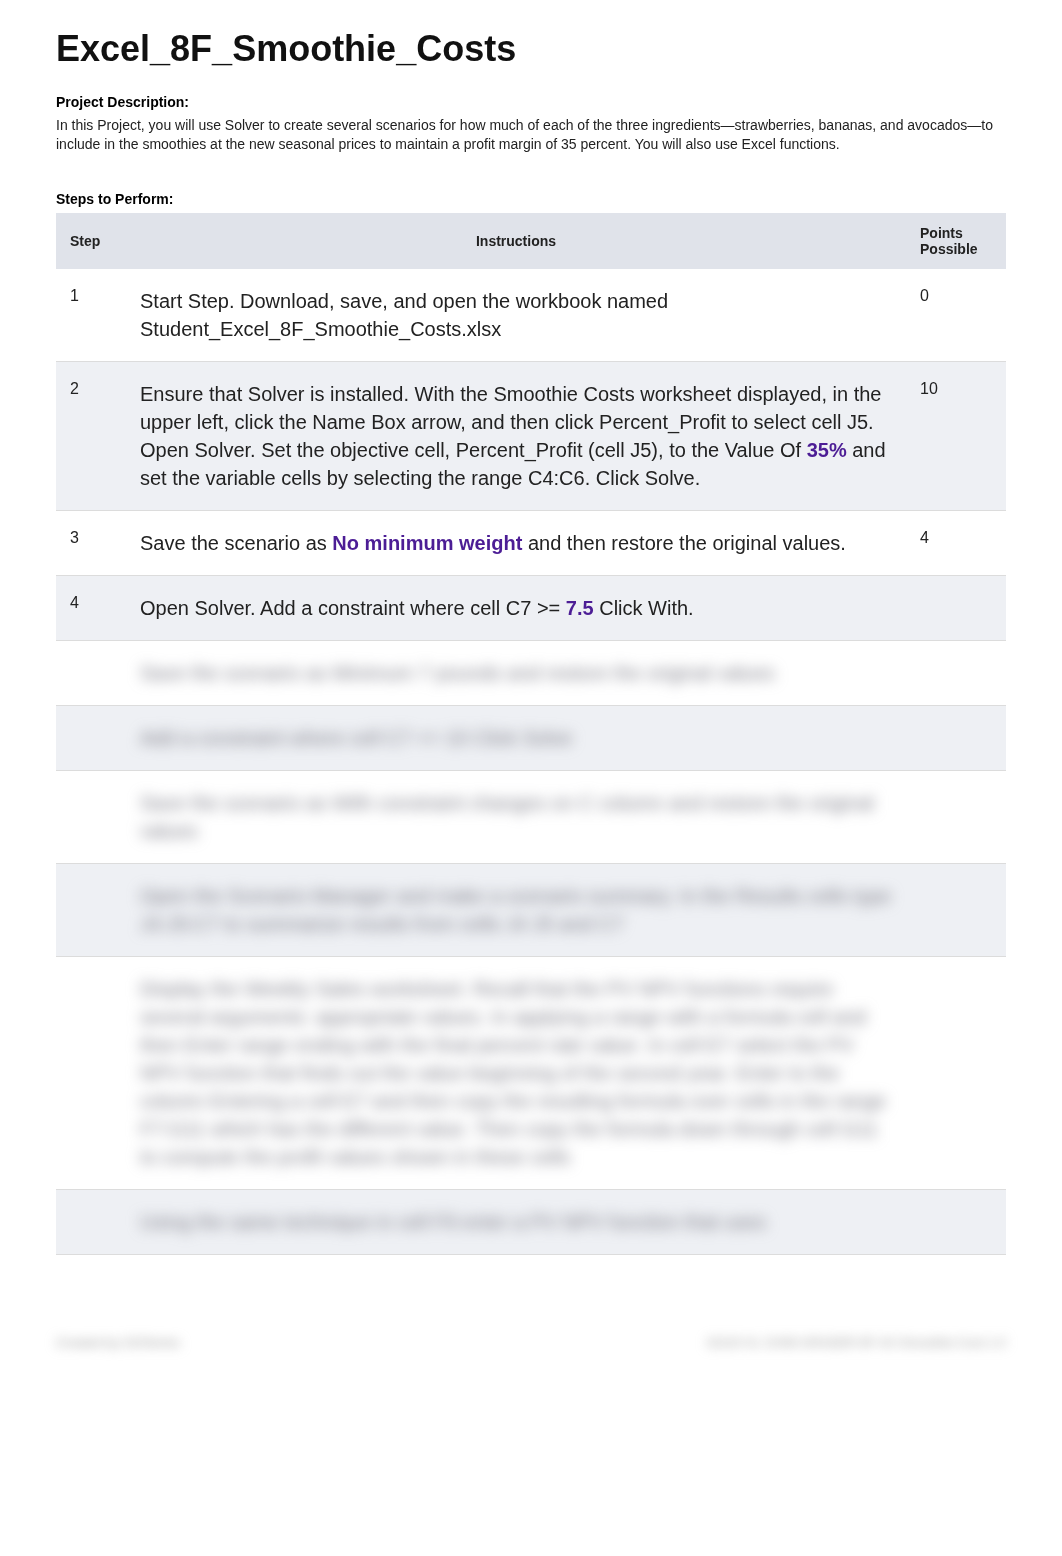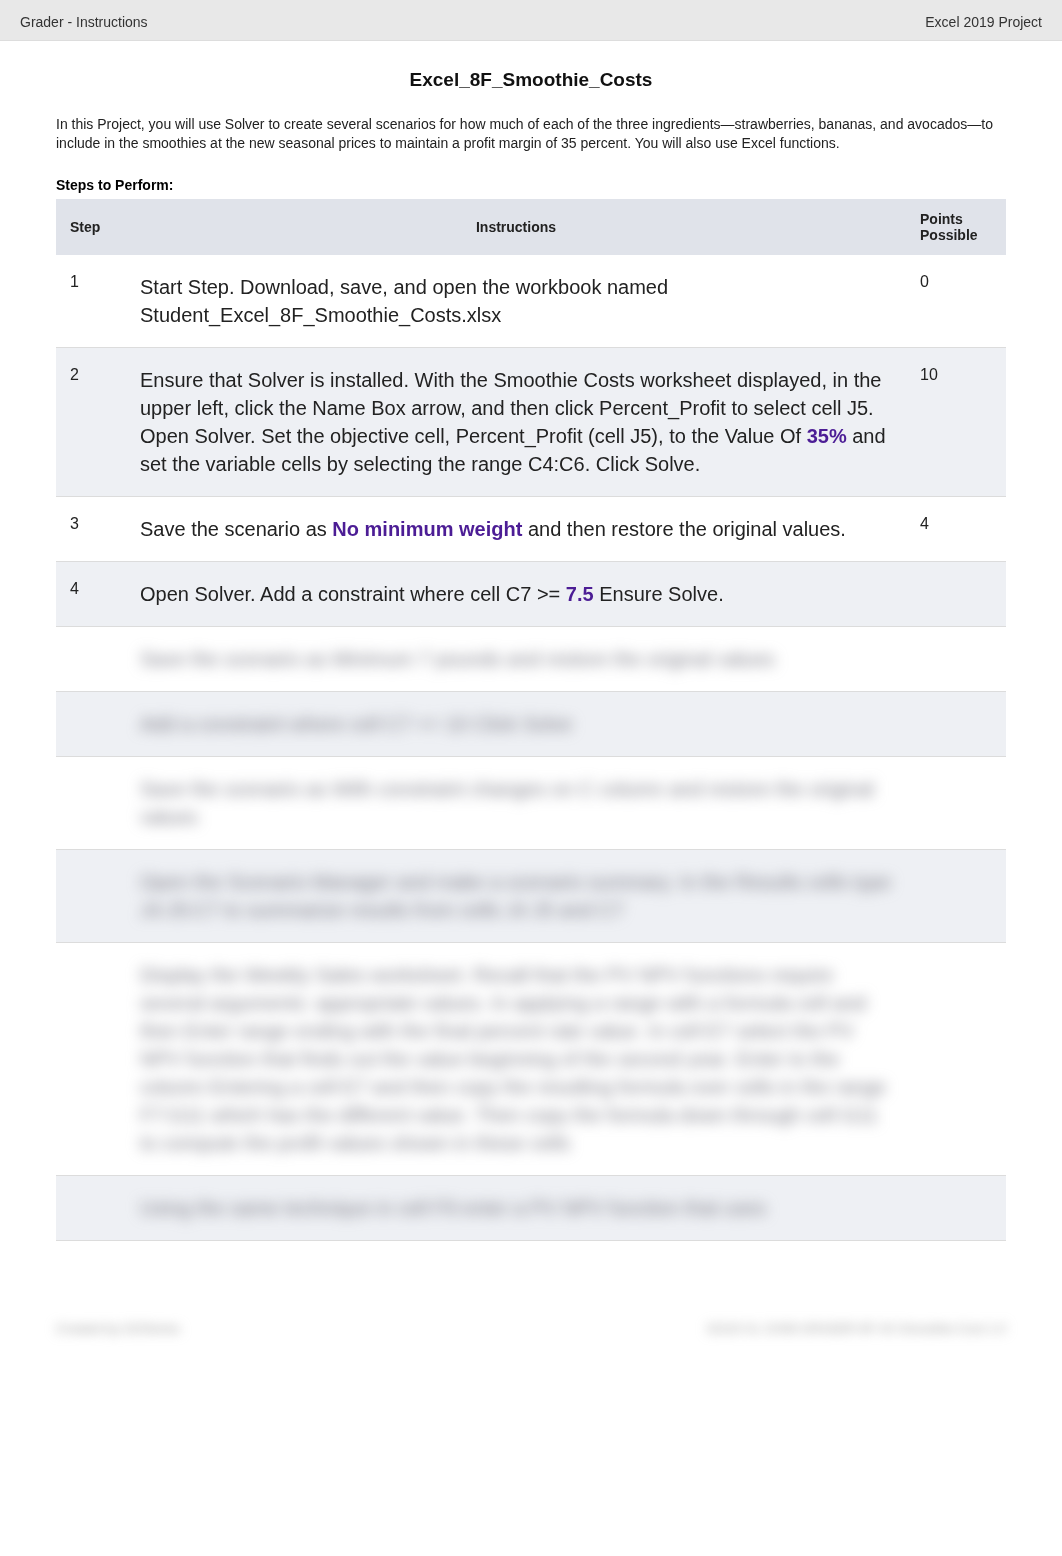--- a/index.html
+++ b/index.html
@@ -19,36 +19,35 @@
     justify-content: space-between;
     align-items: center;
     font-size: 14px;
     color: #333;
     border-bottom: 1px solid #ddd;
   }
   .content {
     padding: 28px 56px 0 56px;
   }
   h1.title {
-    text-align: center;
-    font-size: 19px;
+    font-size: 36px;
     font-weight: bold;
     color: #111;
     margin-bottom: 24px;
   }
   .section-label {
     font-size: 14px;
     font-weight: bold;
     margin-bottom: 6px;
   }
   .desc {
     font-size: 14px;
     line-height: 1.35;
     color: #222;
-    margin-bottom: 24px;
+    margin-bottom: 37px;
   }
   table.steps {
     width: 100%;
     border-collapse: collapse;
     font-size: 16px;
   }
   table.steps thead th {
     background: #e0e3ea;
     font-size: 14px;
     font-weight: bold;
@@ -88,28 +87,25 @@
     justify-content: space-between;
     filter: blur(6px);
     color: #999;
     font-size: 13px;
   }
 </style>
 </head>
 <body>
 
 <div class="page-wrap">
-  <div class="header-bar">
-    <span>Grader - Instructions</span>
-    <span>Excel 2019 Project</span>
-  </div>
 
   <div class="content">
     <h1 class="title">Excel_8F_Smoothie_Costs</h1>
 
+    <div class="section-label">Project Description:</div>
     <div class="desc">In this Project, you will use Solver to create several scenarios for how much of each of the three ingredients—strawberries, bananas, and avocados—to include in the smoothies at the new seasonal prices to maintain a profit margin of 35 percent. You will also use Excel functions.</div>
 
     <div class="section-label">Steps to Perform:</div>
 
     <table class="steps">
       <thead>
         <tr>
           <th class="step-col">Step</th>
           <th class="instr-col">Instructions</th>
           <th class="points-col">Points Possible</th>
@@ -137,21 +133,21 @@
           <td class="stepnum">3</td>
           <td class="instr">
             <span>Save the scenario as </span><span class="blue">No minimum weight</span><span> and then restore the original values.</span>
           </td>
           <td class="points">4</td>
         </tr>
 
         <tr class="alt">
           <td class="stepnum">4</td>
           <td class="instr">
-            <span>Open Solver. Add a constraint where cell C7 &gt;= </span><span class="blue">7.5</span><span> Ensure Solve.</span>
+            <span>Open Solver. Add a constraint where cell C7 &gt;= </span><span class="blue">7.5</span><span> Click With.</span>
           </td>
           <td class="points"></td>
         </tr>
 
         <tr class="blurred">
           <td class="stepnum"></td>
           <td class="instr">Save the scenario as   Minimum 7 pounds   and restore the original values</td>
           <td class="points"></td>
         </tr>
         <tr class="blurred alt">

